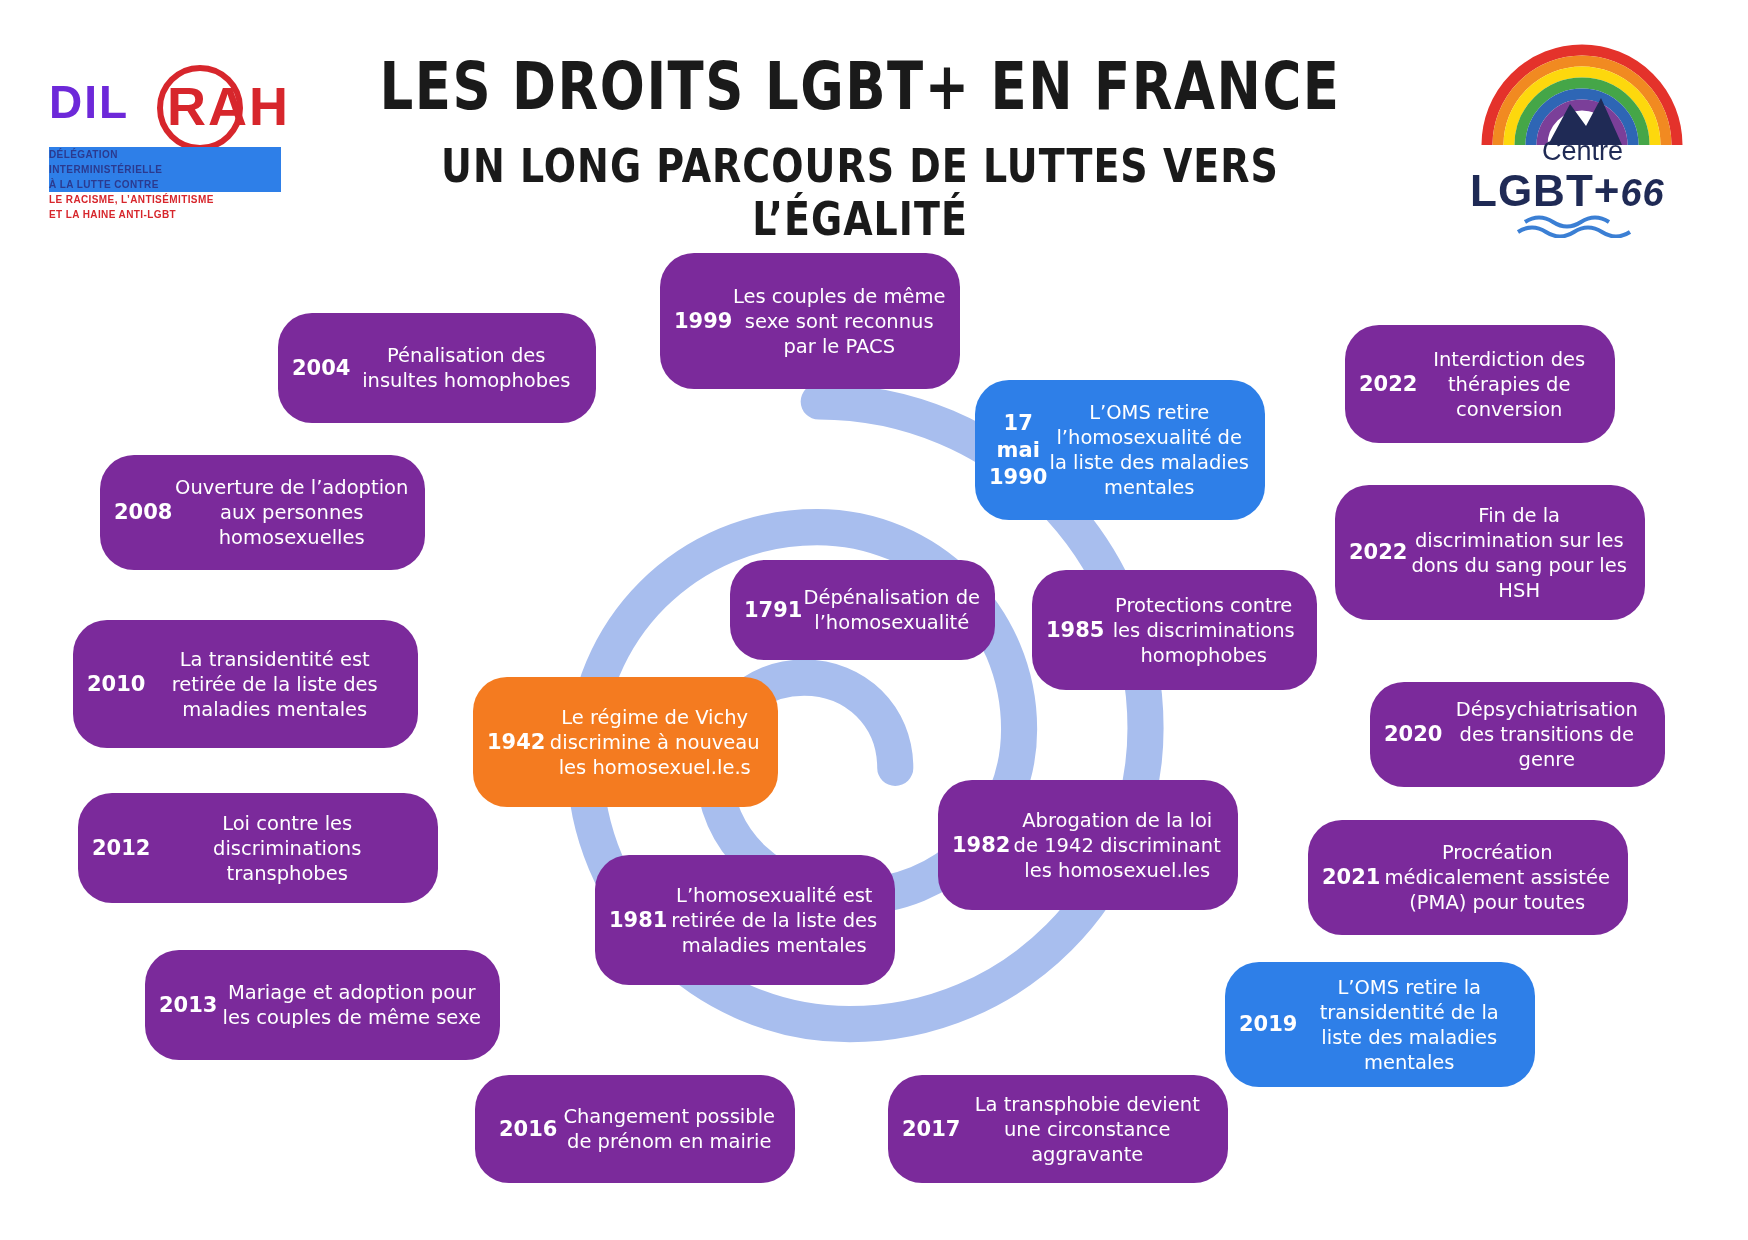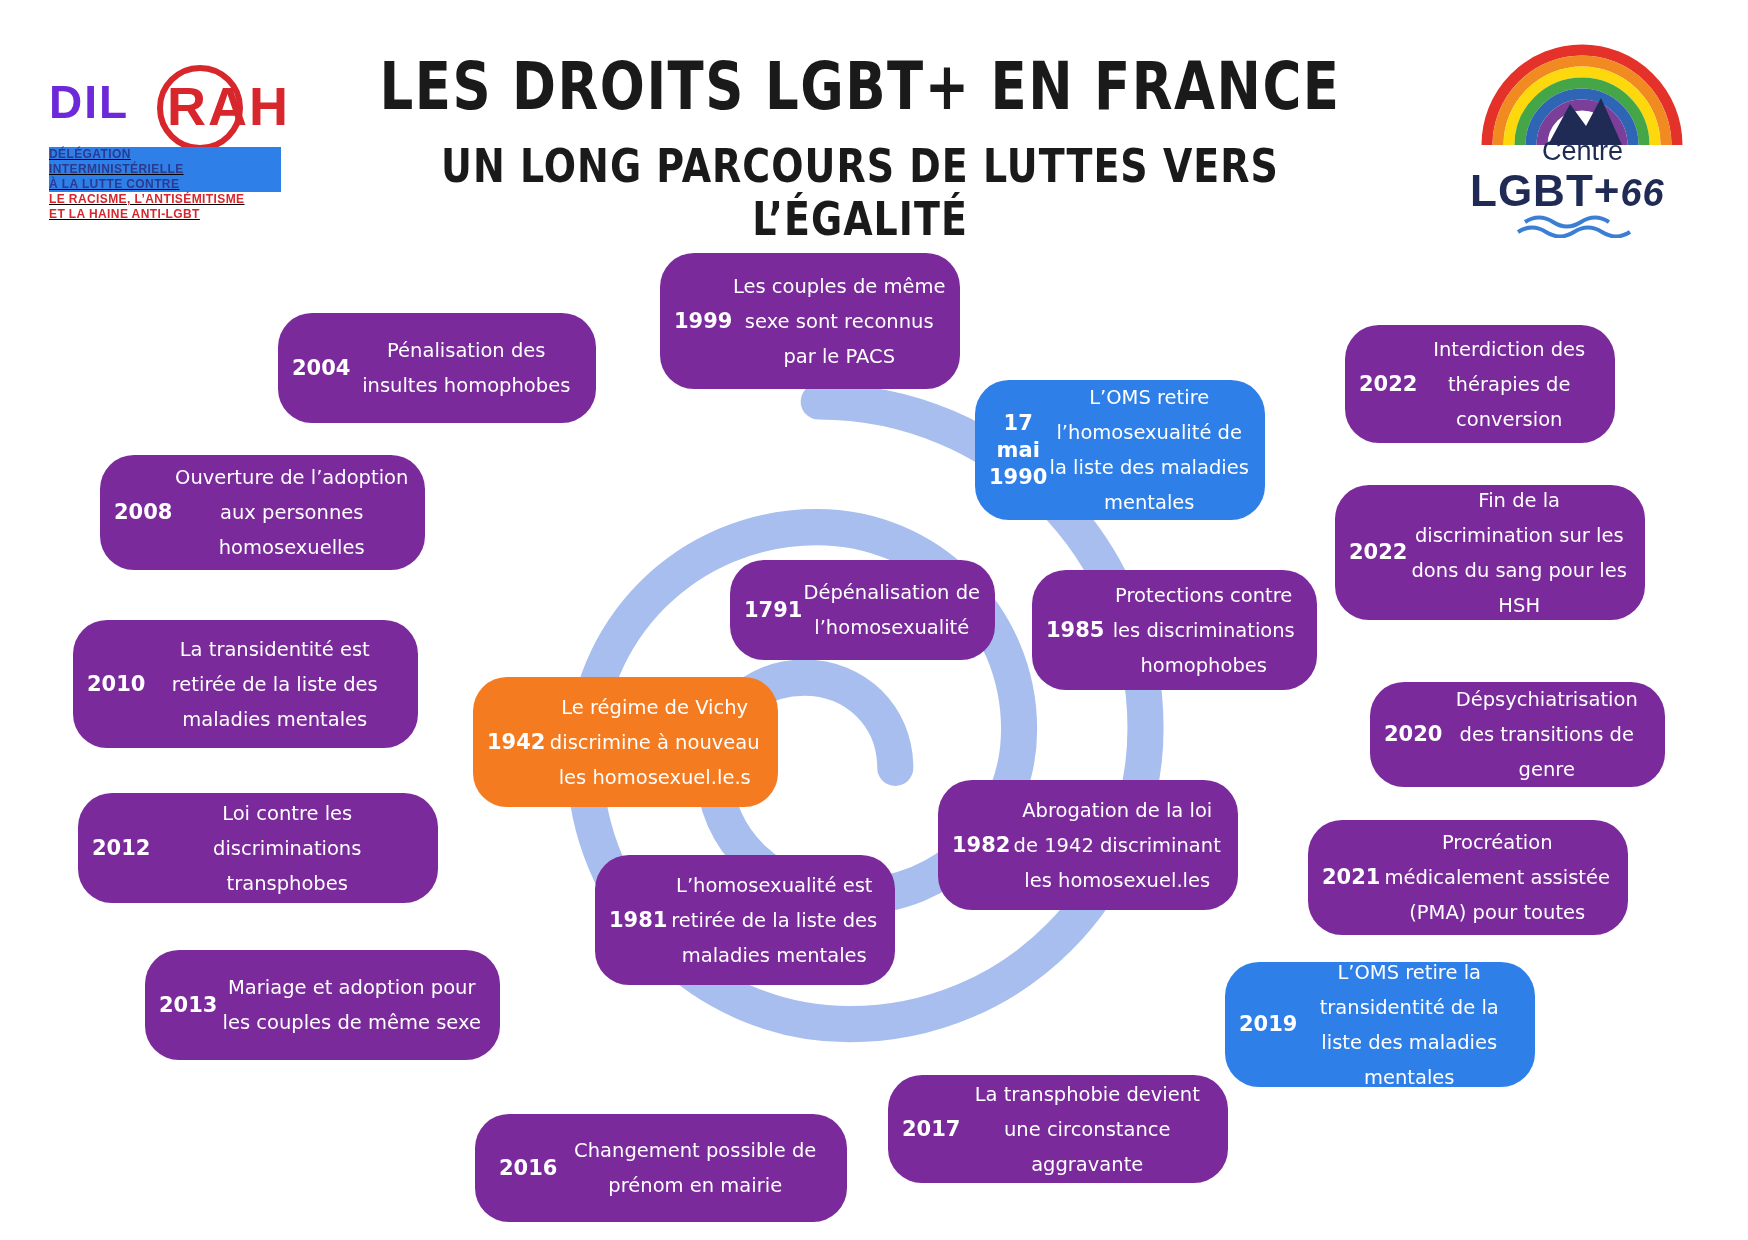--- a/index.html
+++ b/index.html
@@ -60,25 +60,24 @@
     border: 6px solid #d7262c;
     border-radius: 50%;
     box-sizing: border-box;
   }
   #logo-dilcrah .sub {
     position: absolute;
     left: 4px;
     top: 92px;
     width: 232px;
     font-family: "Liberation Sans", sans-serif;
-    font-size: 12px;
+    font-size: 10px;
     line-height: 15px;
     font-weight: bold;
     letter-spacing: 0.4px;
-    text-decoration: underline;
   }
   #logo-dilcrah .sub .blue { color: #2b3a8f; display: block; }
   #logo-dilcrah .sub .red  { color: #d7262c; display: block; }
 
   
   #title-main {
     position: absolute;
     left: 340px;
     top: 48px;
     width: 1040px;
@@ -166,21 +165,21 @@
     justify-content: center;
     align-items: center;
   }
   .bubble .year {
     font-weight: bold;
     font-size: 21px;
     line-height: 27px;
   }
   .bubble .text {
     font-size: 19.5px;
-    line-height: 35px;
+    line-height: 25px;
   }
   .purple { background: #7B2A9B; }
   .blue   { background: #2E7FE8; }
   .orange { background: #F47B20; }
 </style>
 </head>
 <body>
 
 <div id="header">
 
@@ -316,21 +315,21 @@
 <div class="bubble purple" style="left:145px; top:950px; width:355px; height:110px;">
   <span class="year">2013</span>
   <span class="text">Mariage et adoption pour les couples de même sexe</span>
 </div>
 
 <div class="bubble blue" style="left:1225px; top:962px; width:310px; height:125px;">
   <span class="year">2019</span>
   <span class="text">L’OMS retire la transidentité de la liste des maladies mentales</span>
 </div>
 
-<div class="bubble purple" style="left:475px; top:1114px; width:372px; height:108px;padding-left:24px;">
+<div class="bubble purple" style="left:475px; top:1075px; width:320px; height:108px;padding-left:24px;">
   <span class="year">2016</span>
   <span class="text">Changement possible de prénom en mairie</span>
 </div>
 
 <div class="bubble purple" style="left:888px; top:1075px; width:340px; height:108px;">
   <span class="year">2017</span>
   <span class="text">La transphobie devient une circonstance aggravante</span>
 </div>
 
 </body></html>

